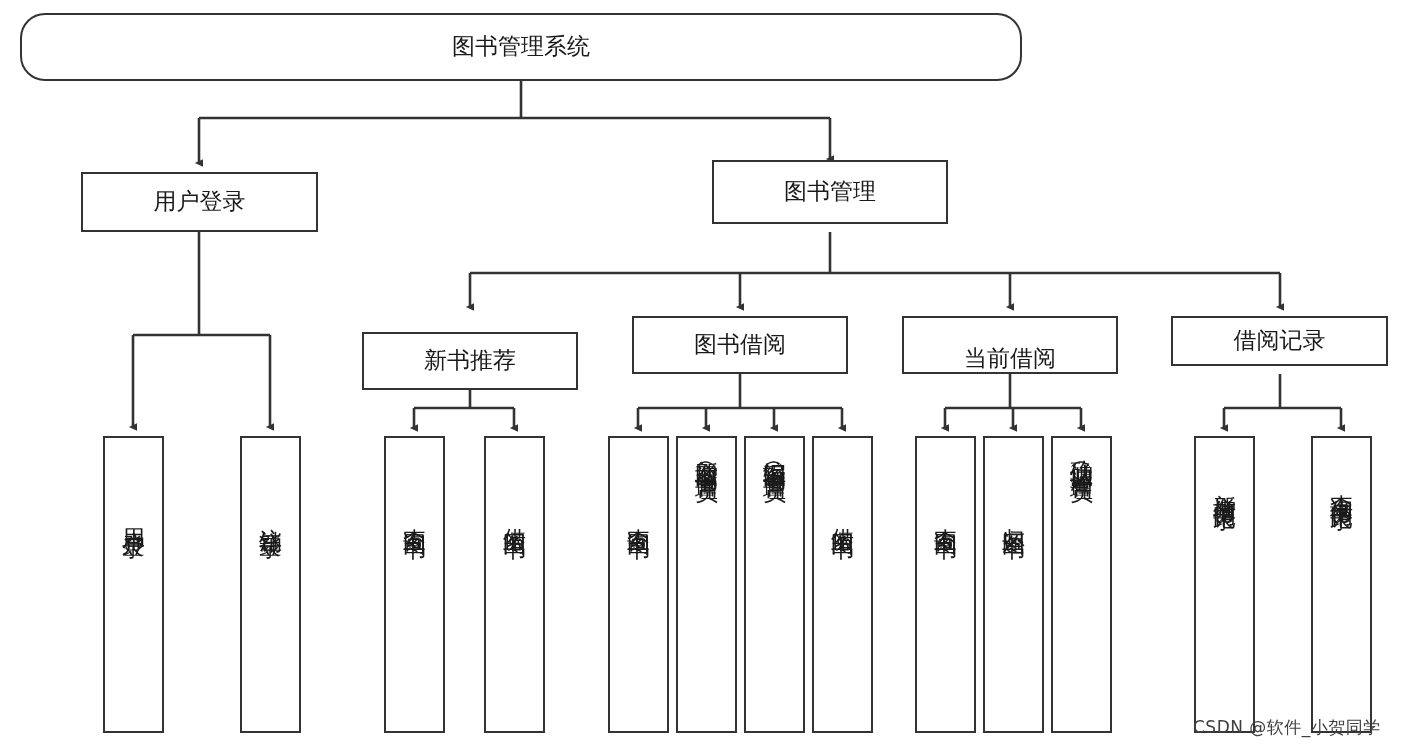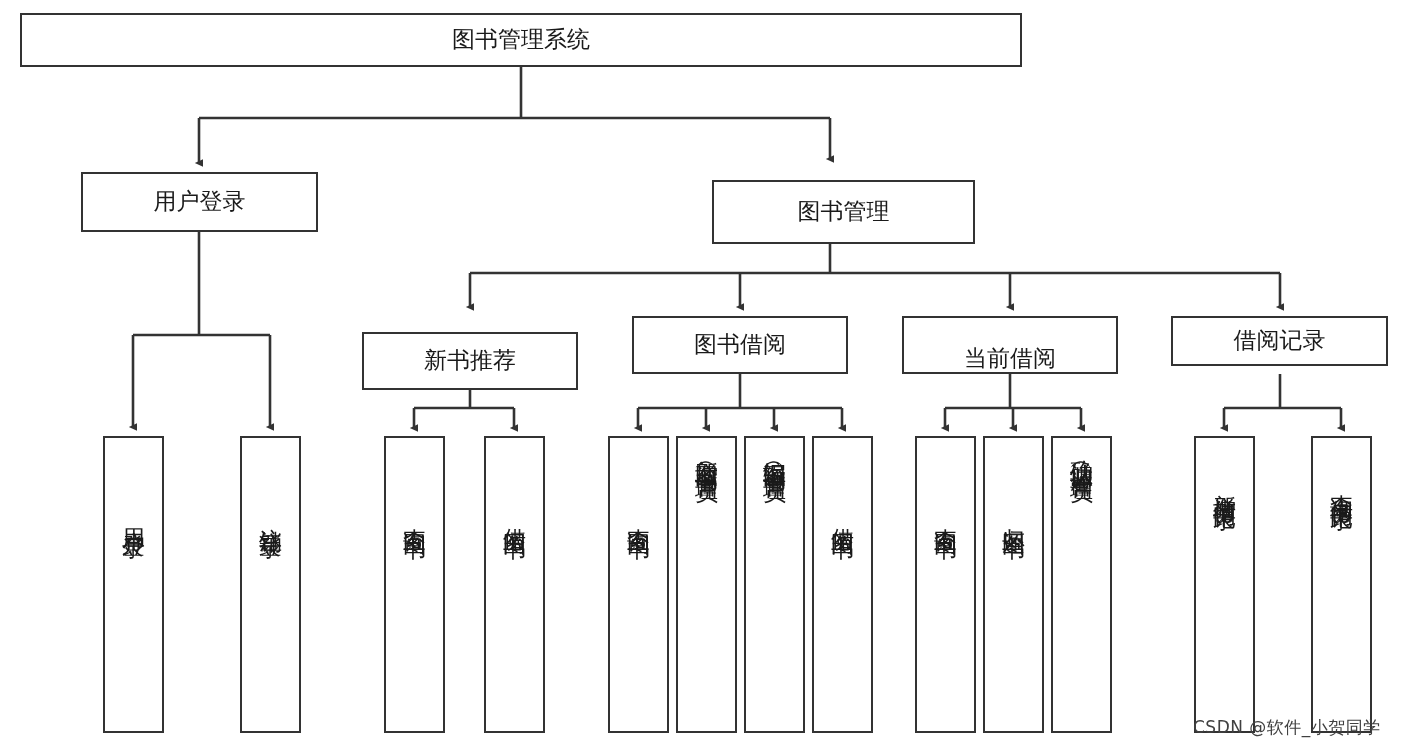--- a/index.html
+++ b/index.html
@@ -122,29 +122,29 @@
       <path d="M1013,408 L1013,428" marker-end="url(#arrowhead)"></path>
       <path d="M1081,408 L1081,428" marker-end="url(#arrowhead)"></path>
 
       <path d="M1280,374 L1280,408"></path>
       <path d="M1224,408 L1341,408"></path>
       <path d="M1224,408 L1224,428" marker-end="url(#arrowhead)"></path>
       <path d="M1341,408 L1341,428" marker-end="url(#arrowhead)"></path>
     </g>
   </svg>
 
-  <div class="node root horizontal" style="left:20px; top:13px; width:1002px; height:54px;">
+  <div class="node root horizontal" style="left:20px; top:13px; width:1002px; height:68px;border-radius:25px;">
     <span class="label">图书管理系统</span>
   </div>
 
   <div class="node horizontal" style="left:81px; top:172px; width:237px; height:60px;">
     <span class="label">用户登录</span>
   </div>
 
-  <div class="node horizontal" style="left:712px; top:180px; width:263px; height:64px;">
+  <div class="node horizontal" style="left:712px; top:160px; width:236px; height:64px;">
     <span class="label">图书管理</span>
   </div>
 
   <div class="node horizontal" style="left:362px; top:332px; width:216px; height:58px;">
     <span class="label">新书推荐</span>
   </div>
 
   <div class="node horizontal" style="left:632px; top:316px; width:216px; height:58px;">
     <span class="label">图书借阅</span>
   </div>

